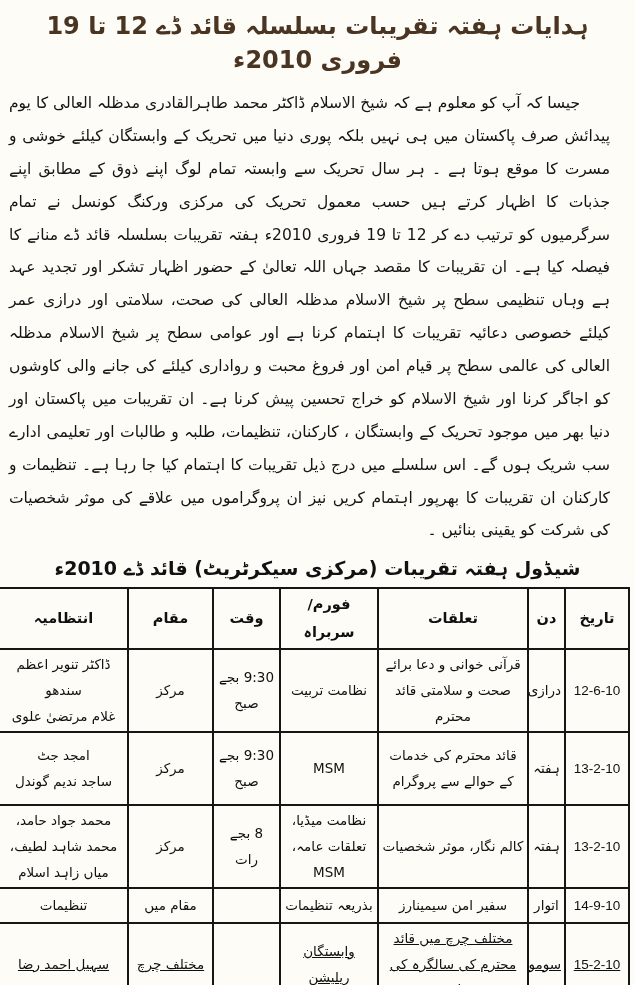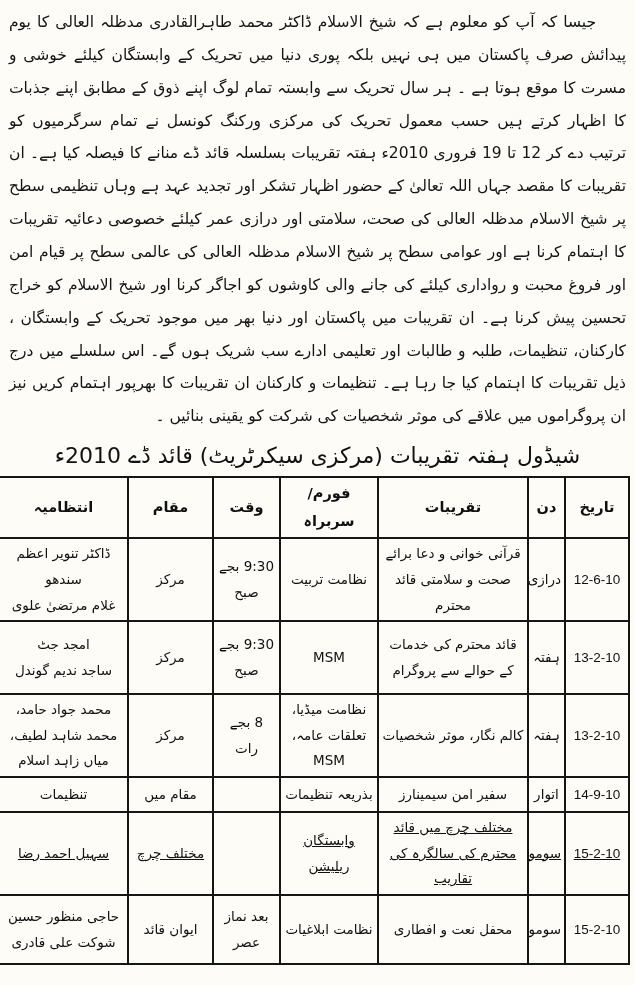--- a/index.html
+++ b/index.html
@@ -14,32 +14,32 @@
   .doc{padding:6px 5px 0 5px;}
   .doc-title{
     margin:4px 0 10px 0;
     text-align:center;
     font-size:24px;
     font-weight:bold;
     color:#4a3422;
     line-height:1.4;
   }
   .intro{
-    margin:0 4px 10px 4px;
+    margin:0 20px 10px 4px;
     font-size:15.5px;
     line-height:2.12;
     text-align:justify;
     text-indent:30px;
     color:#141414;
   }
   .schedule-title{
     margin:0 0 8px 0;
     text-align:center;
-    font-size:22px;
-    font-weight:normal;
+    font-size:19px;
+    font-weight:bold;
     color:#111;
   }
   table.schedule{
     width:630px;
     margin:0 auto;
     border-collapse:collapse;
     table-layout:fixed;
     direction:rtl;
   }
   table.schedule th, table.schedule td{
@@ -69,40 +69,41 @@
   tr.r3 td{height:62px;}
   tr.r4 td{height:29px;}
   tr.r5 td{height:63px;text-decoration:underline;}
   tr.r6 td{height:63px;}
 </style>
 </head>
 <body>
 
 <div class="doc">
 
+  <h1 class="doc-title">ہدایات ہفتہ تقریبات بسلسلہ قائد ڈے 12 تا 19 فروری 2010ء</h1>
 
   <p class="intro">جیسا کہ آپ کو معلوم ہے کہ شیخ الاسلام ڈاکٹر محمد طاہرالقادری مدظلہ العالی کا یوم پیدائش صرف پاکستان میں ہی نہیں بلکہ پوری دنیا میں تحریک کے وابستگان کیلئے خوشی و مسرت کا موقع ہوتا ہے ۔ ہر سال تحریک سے وابستہ تمام لوگ اپنے ذوق کے مطابق اپنے جذبات کا اظہار کرتے ہیں حسب معمول تحریک کی مرکزی ورکنگ کونسل نے تمام سرگرمیوں کو ترتیب دے کر 12 تا 19 فروری 2010ء ہفتہ تقریبات بسلسلہ قائد ڈے منانے کا فیصلہ کیا ہے۔ ان تقریبات کا مقصد جہاں اللہ تعالیٰ کے حضور اظہار تشکر اور تجدید عہد ہے وہاں تنظیمی سطح پر شیخ الاسلام مدظلہ العالی کی صحت، سلامتی اور درازی عمر کیلئے خصوصی دعائیہ تقریبات کا اہتمام کرنا ہے اور عوامی سطح پر شیخ الاسلام مدظلہ العالی کی عالمی سطح پر قیام امن اور فروغ محبت و رواداری کیلئے کی جانے والی کاوشوں کو اجاگر کرنا اور شیخ الاسلام کو خراج تحسین پیش کرنا ہے۔ ان تقریبات میں پاکستان اور دنیا بھر میں موجود تحریک کے وابستگان ، کارکنان، تنظیمات، طلبہ و طالبات اور تعلیمی ادارے سب شریک ہوں گے۔ اس سلسلے میں درج ذیل تقریبات کا اہتمام کیا جا رہا ہے۔ تنظیمات و کارکنان ان تقریبات کا بھرپور اہتمام کریں نیز ان پروگراموں میں علاقے کی موثر شخصیات کی شرکت کو یقینی بنائیں ۔</p>
 
   <h2 class="schedule-title">شیڈول ہفتہ تقریبات (مرکزی سیکرٹریٹ) قائد ڈے 2010ء</h2>
 
   <table class="schedule">
     <colgroup>
       <col style="width:64px">
       <col style="width:37px">
       <col style="width:150px">
       <col style="width:98px">
       <col style="width:67px">
       <col style="width:85px">
       <col style="width:129px">
     </colgroup>
     <thead>
       <tr>
         <th>تاریخ</th>
         <th>دن</th>
-        <th>تقریبات</th>
+        <th>تعلقات</th>
         <th>فورم/سربراہ</th>
         <th>وقت</th>
         <th>مقام</th>
         <th>انتظامیہ</th>
       </tr>
     </thead>
     <tbody>
       <tr class="r1">
         <td class="cell-date">12-6-10</td>
         <td>درازی</td>

